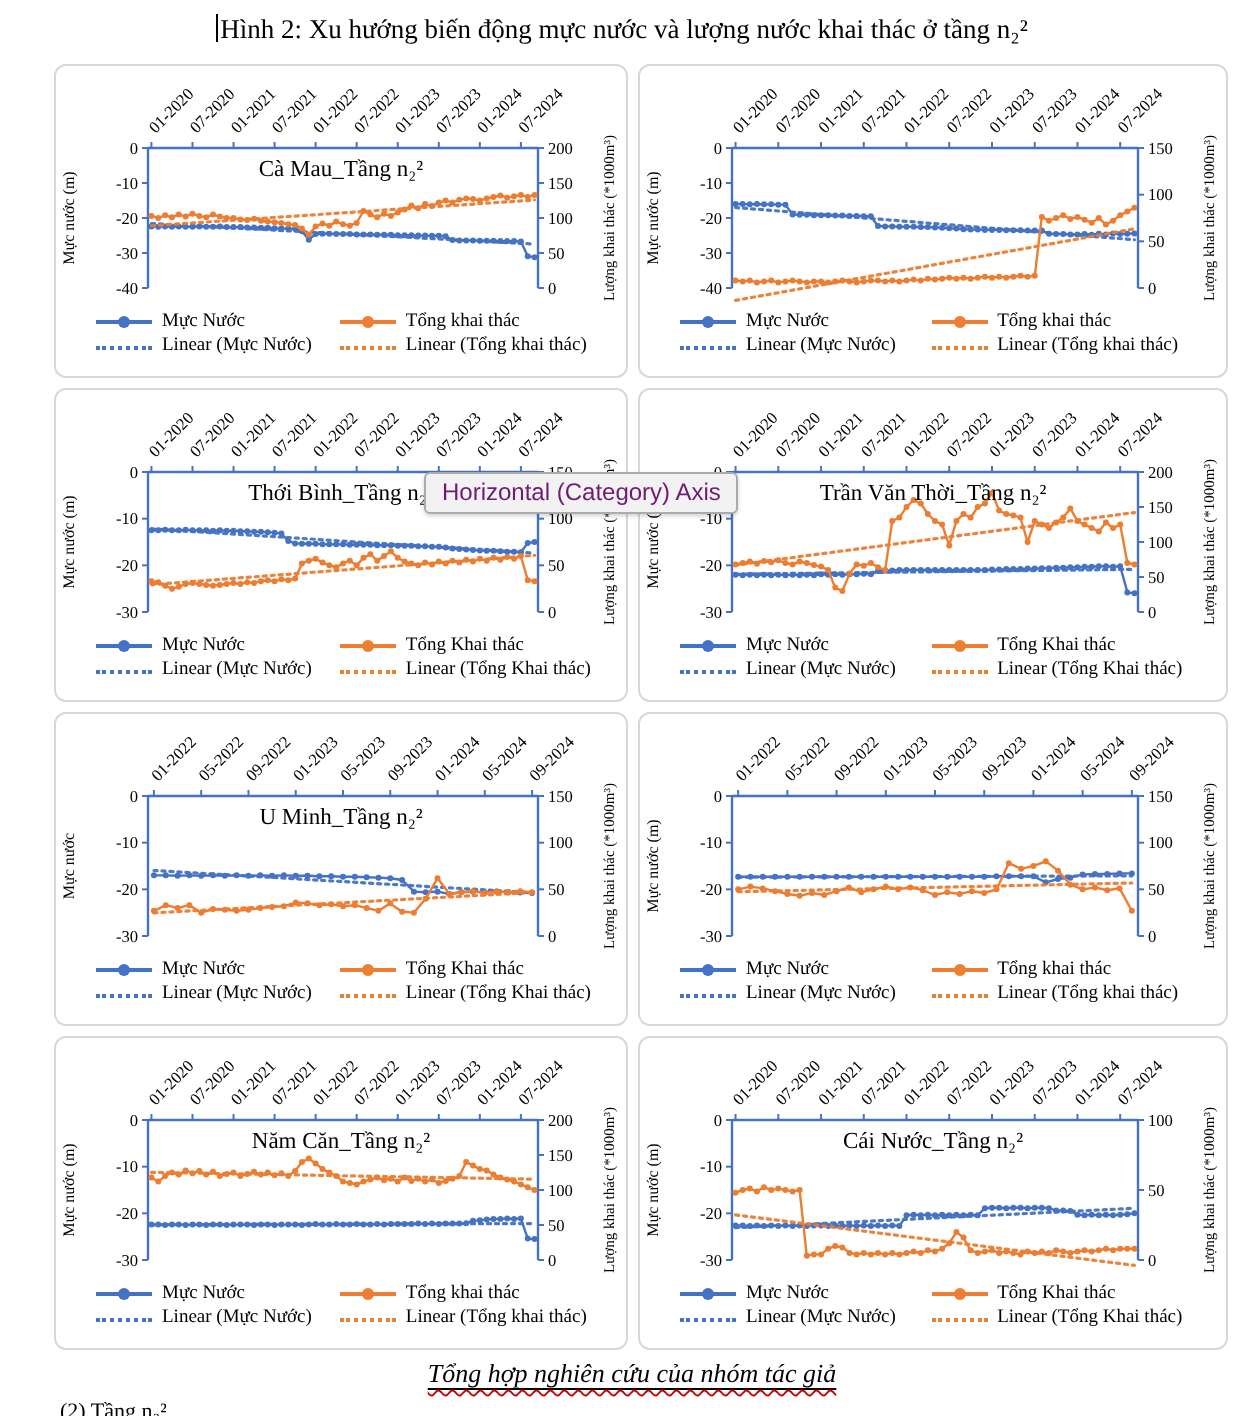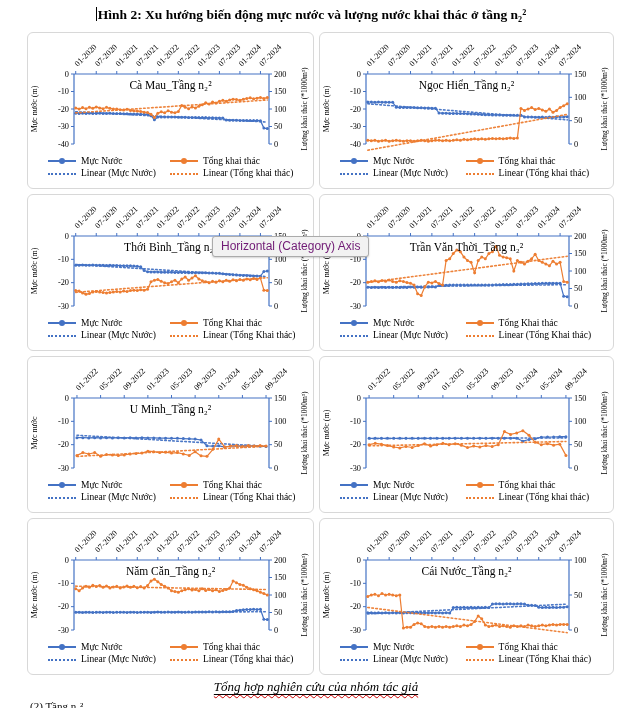--- a/index.html
+++ b/index.html
@@ -1,18 +1,18 @@
 <!DOCTYPE html>
 <html><head>
 <meta charset="utf-8">
 <style>
   html,body{margin:0;padding:0;}
   body{width:622px;height:708px;background:#fff;position:relative;overflow:hidden;
        font-family:"Liberation Serif",serif;color:#000;}
-  .doc-title{text-align:center;font-weight:bold;font-size:13.5px;margin:7px 0 9px 0;}
+  .doc-title{text-align:center;font-weight:normal;font-size:13.5px;margin:7px 0 9px 0;}
   .caret{display:inline-block;width:1px;height:14px;background:#000;margin-right:1px;vertical-align:-2px;}
   .grid{display:grid;grid-template-columns:287px 295px;gap:5px;margin-left:27px;}
   .card{border:1px solid #d8d8d8;border-radius:6px;background:#fff;height:157px;
         position:relative;box-sizing:border-box;padding:1px 0 0 0;}
   .card svg{display:block;}
   .ctitle{position:absolute;left:46px;right:46px;top:46px;text-align:center;
           font-weight:normal;font-size:11.5px;pointer-events:none;}
   .legend{display:grid;grid-template-columns:46% 54%;padding-left:20px;margin-top:1px;
           font-size:9.5px;line-height:1.3;white-space:nowrap;}
   .lg-item{display:flex;align-items:center;gap:5px;overflow:hidden;}
@@ -380,21 +380,20 @@
         <circle cx="218.7280701754386" cy="74.53333333333333" r="1.5" fill="#ED7D31"></circle>
         <circle cx="222.28947368421052" cy="75.93333333333334" r="1.5" fill="#ED7D31"></circle>
         <circle cx="225.85087719298247" cy="77.33333333333334" r="1.5" fill="#ED7D31"></circle>
         <circle cx="229.41228070175438" cy="75" r="1.5" fill="#ED7D31"></circle>
         <circle cx="232.9736842105263" cy="78.26666666666667" r="1.5" fill="#ED7D31"></circle>
         <circle cx="236.53508771929825" cy="76.4" r="1.5" fill="#ED7D31"></circle>
         <circle cx="240.09649122807016" cy="73.6" r="1.5" fill="#ED7D31"></circle>
         <circle cx="243.6578947368421" cy="71.73333333333333" r="1.5" fill="#ED7D31"></circle>
         <circle cx="247.21929824561403" cy="69.86666666666666" r="1.5" fill="#ED7D31"></circle>
       </svg>
-    <div class="ctitle">Ngọc Hiển_Tầng n₂²</div>
     <div class="legend">
       <span class="lg-item">
           <span class="lgl" style="--c:#4472C4"></span>
           <span>Mực Nước</span>
         </span>
       <span class="lg-item">
           <span class="lgl" style="--c:#ED7D31"></span>
           <span>Tổng khai thác</span>
         </span>
       <span class="lg-item">

